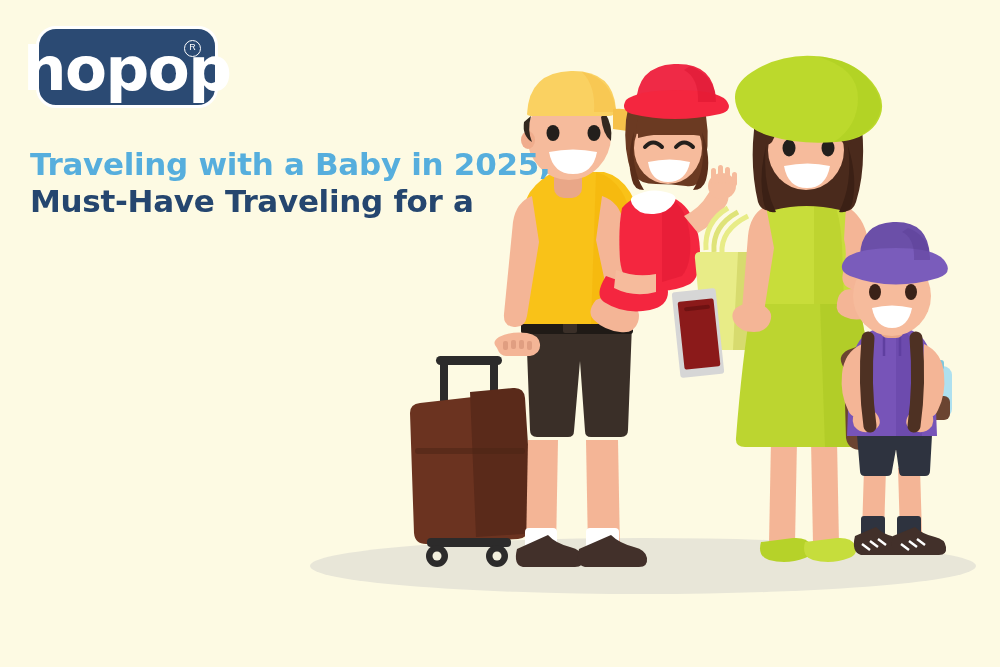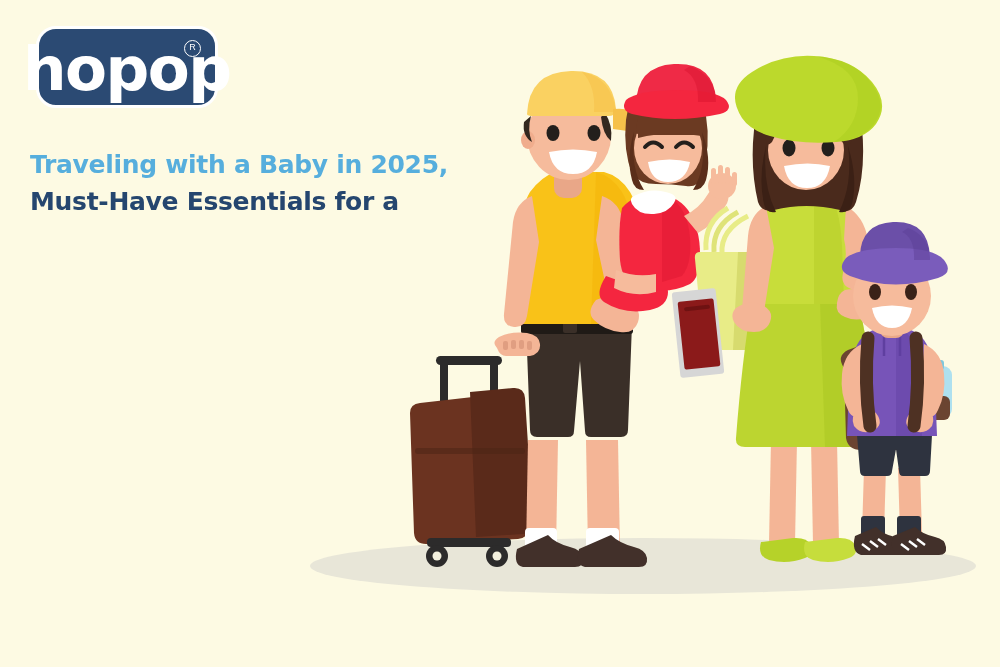--- a/index.html
+++ b/index.html
@@ -70,21 +70,21 @@
 
   
   #headline {
     position: absolute;
     left: 30px;
     top: 146px;
     width: 470px;
   }
   .hl-line {
     font-family: "DejaVu Sans", sans-serif;
-    font-size: 25px;
+    font-size: 31px;
     font-weight: 700;
     line-height: 37px;
     letter-spacing: -0.3px;
     white-space: nowrap;
   }
   .hl-blue { color: #56aedd; }
   .hl-navy { color: #25466f; }
 
   
   #art {
@@ -336,16 +336,16 @@
 
   <div id="logo-block">
     <div id="logo-inner">
       <span id="logo-wordmark">hopop</span>
       <span id="logo-reg">R</span>
     </div>
   </div>
 
   <div id="headline">
     <div class="hl-line hl-blue">Traveling with a Baby in 2025,</div>
-    <div class="hl-line hl-navy">Must-Have Essentials for a</div>
+    <div class="hl-line hl-navy">Must-Have Traveling for a</div>
   </div>
 
 </div>
 
 </body></html>

